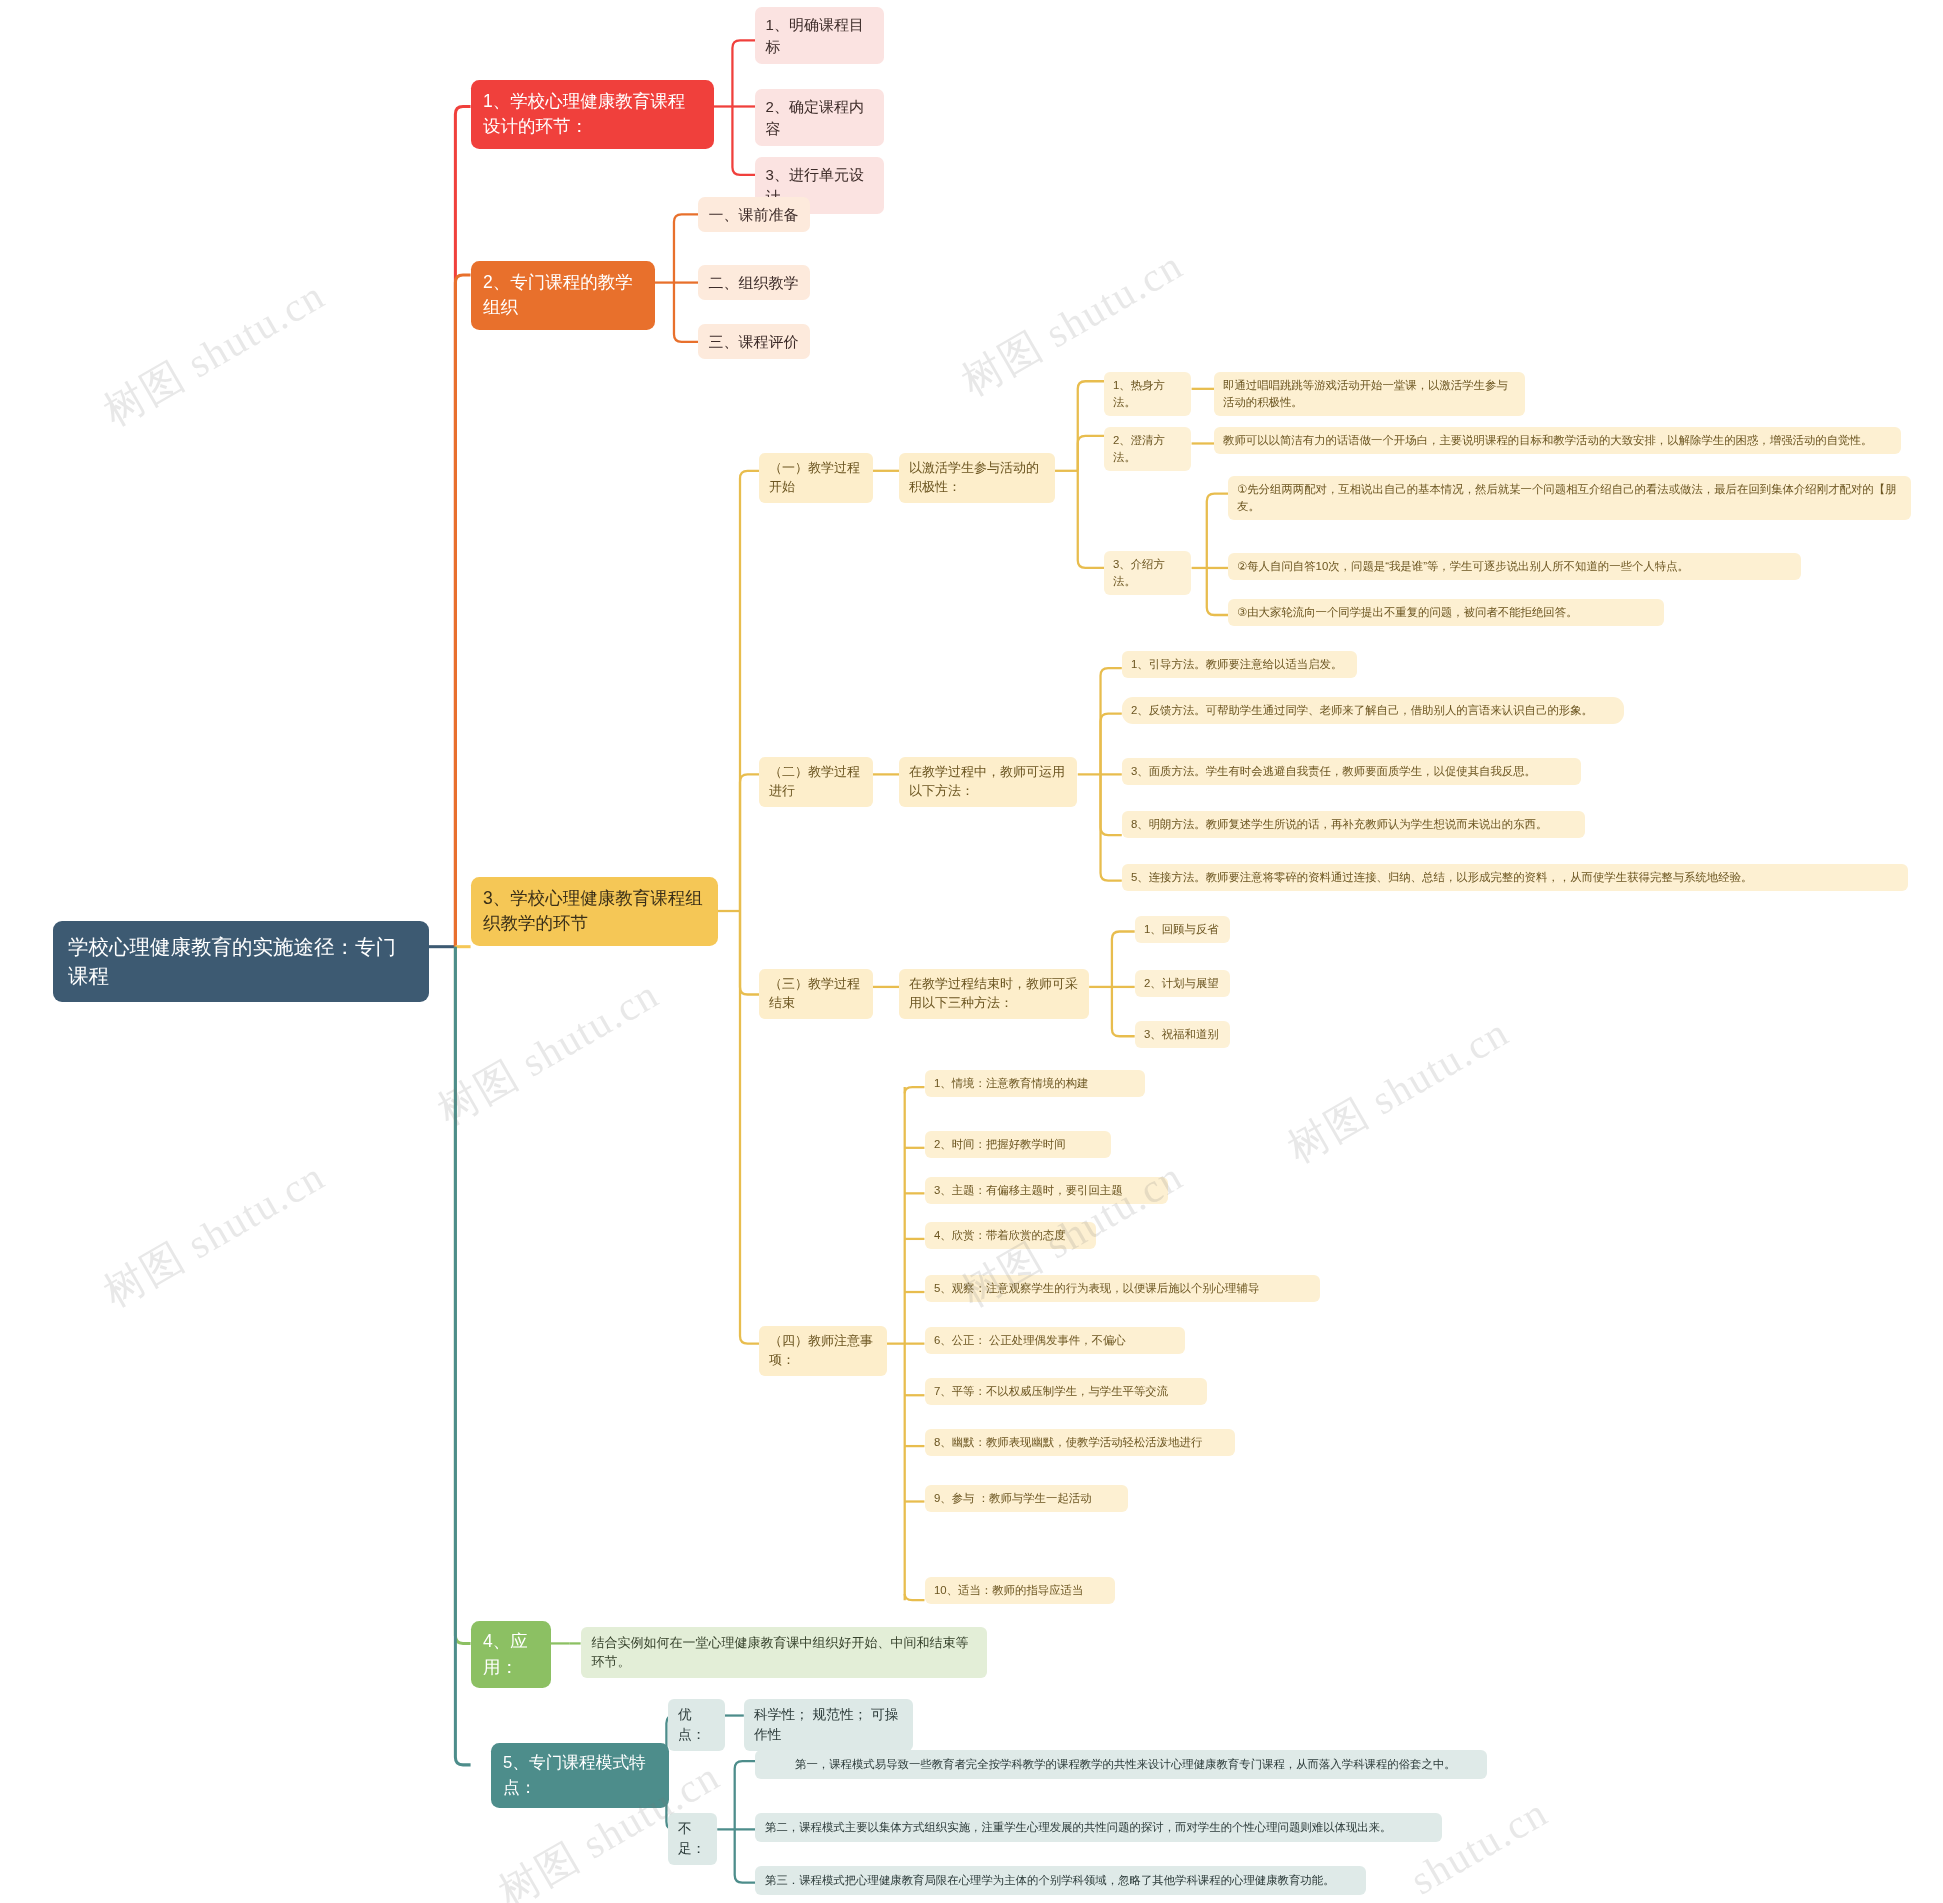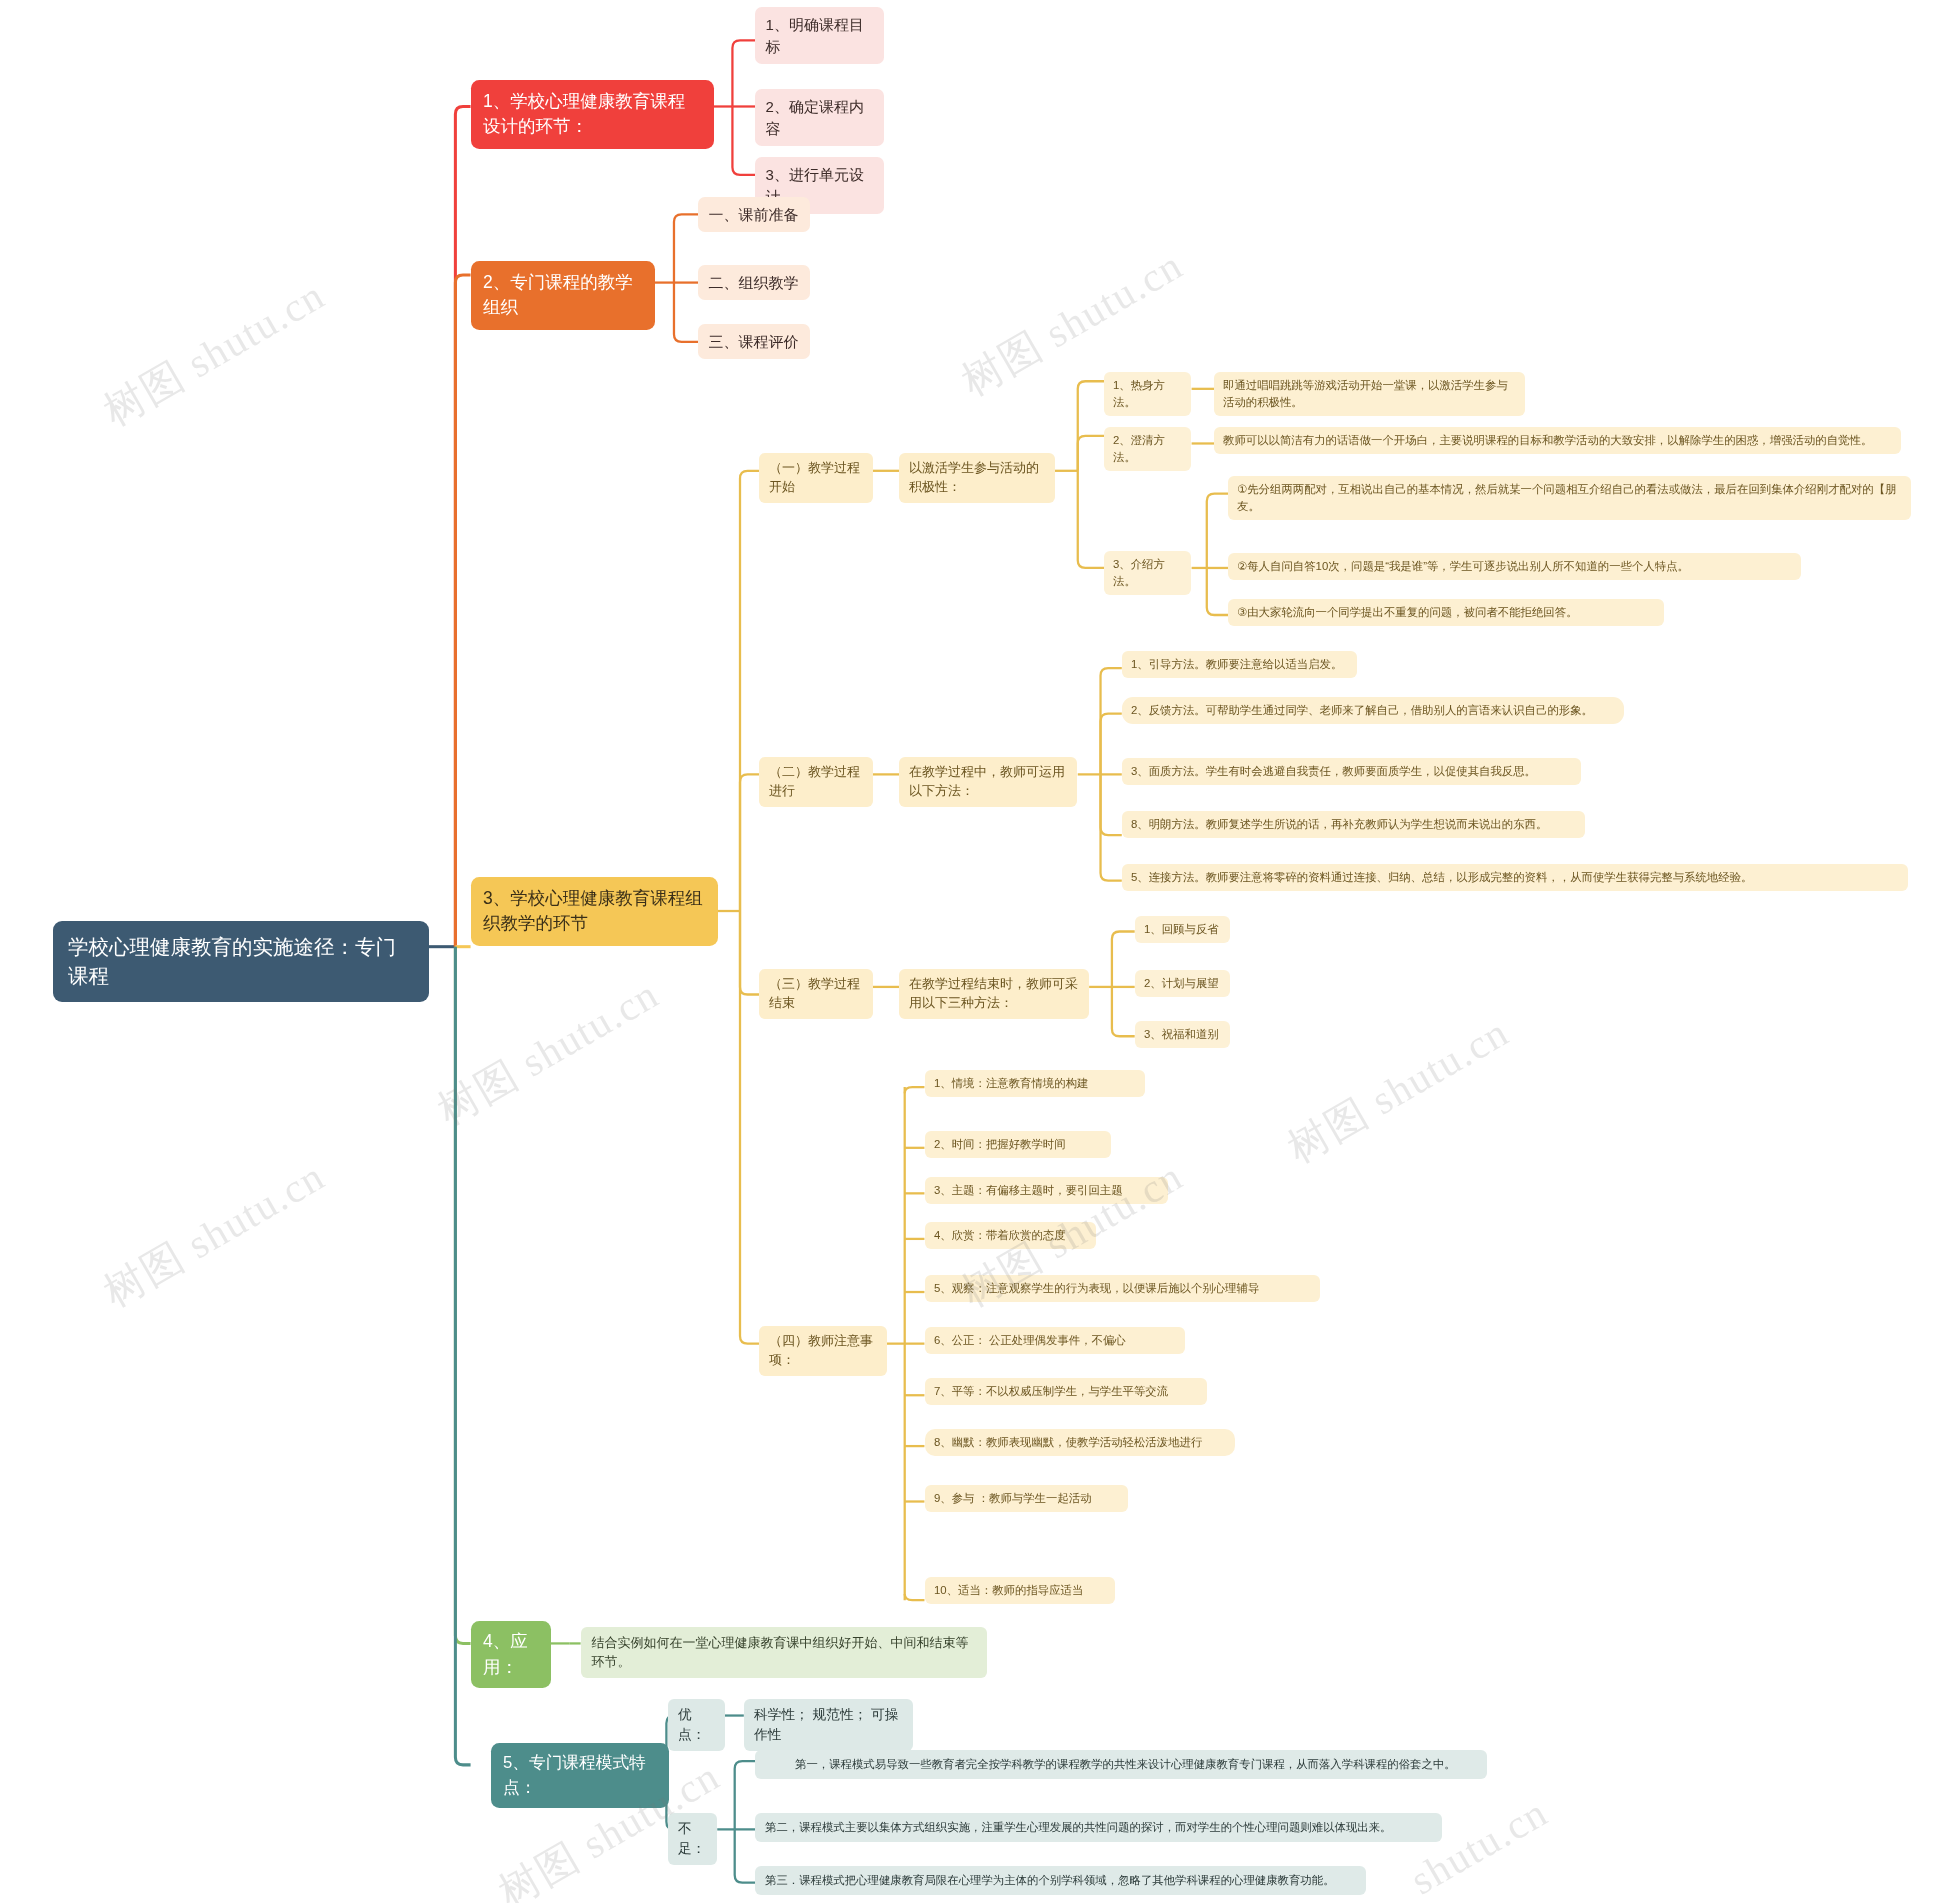--- a/index.html
+++ b/index.html
@@ -287,21 +287,21 @@
 </div>
 <div class="node b3-note" style="left:925px; top:1275px; width:395px;">
   <span>5、观察：注意观察学生的行为表现，以便课后施以个别心理辅导</span>
 </div>
 <div class="node b3-note" style="left:925px; top:1327px; width:260px;">
   <span>6、公正： 公正处理偶发事件，不偏心</span>
 </div>
 <div class="node b3-note" style="left:925px; top:1378px; width:282px;">
   <span>7、平等：不以权威压制学生，与学生平等交流</span>
 </div>
-<div class="node b3-note" style="left:925px; top:1429px; width:310px;border-radius:10px;">
+<div class="node b3-note" style="left:925px; top:1429px; width:310px;">
   <span>8、幽默：教师表现幽默，使教学活动轻松活泼地进行</span>
 </div>
 <div class="node b3-note" style="left:925px; top:1485px; width:203px;">
   <span>9、参与 ：教师与学生一起活动</span>
 </div>
 <div class="node b3-note" style="left:925px; top:1577px; width:190px;">
   <span>10、适当：教师的指导应适当</span>
 </div>
 
 <div class="node b4-main" style="left:471px; top:1621px; width:80px;">

